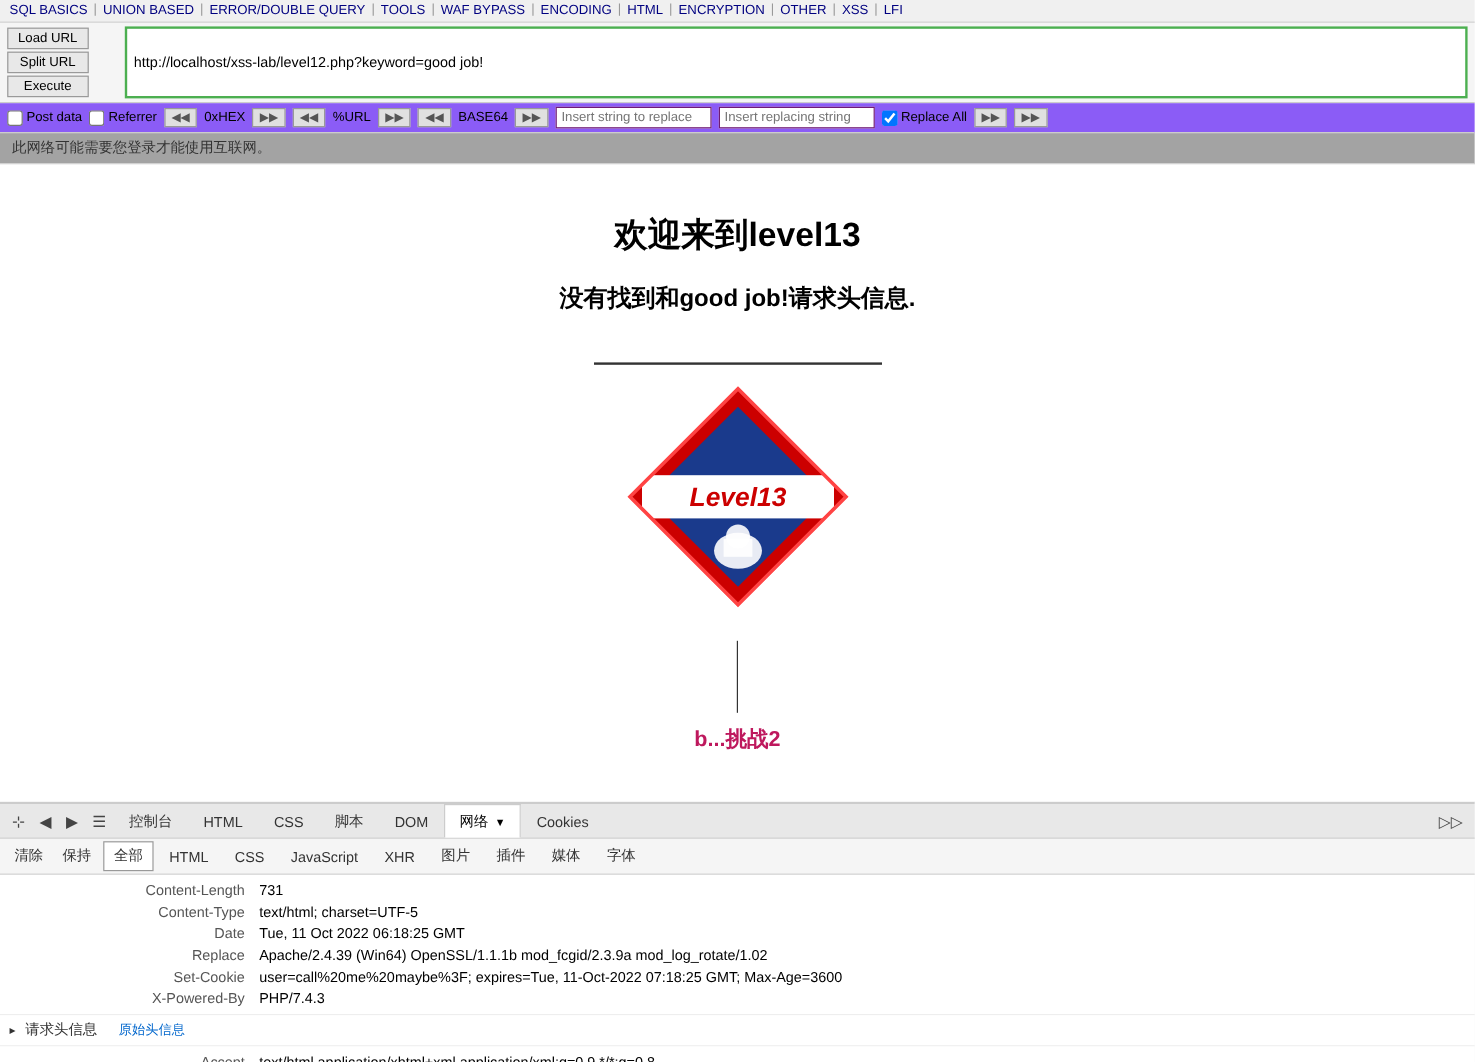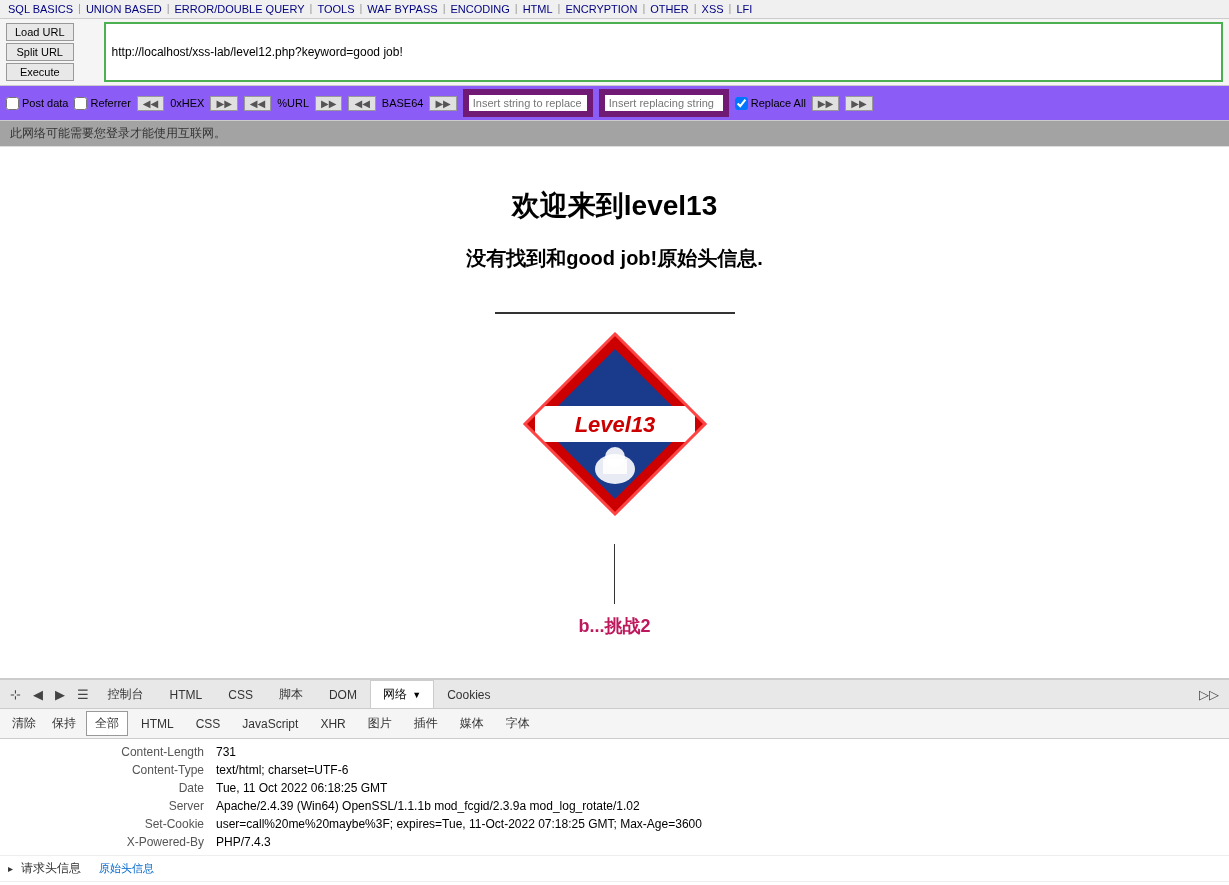--- a/index.html
+++ b/index.html
@@ -79,21 +79,21 @@
       border: 1px solid #999;
       padding: 1px 5px;
       font-size: 10px;
       cursor: pointer;
       display: flex;
       align-items: center;
       gap: 2px;
     }
     .arrow { font-size: 10px; color: #555; }
     .insert-input {
-      border: 6px solid #701a75;
+      border: 1px solid #701a75;
       padding: 2px 4px;
       font-size: 11px;
       width: 130px;
       outline: none;
     }
     .replace-all-check {
       display: flex;
       align-items: center;
       gap: 3px;
       font-size: 11px;
@@ -343,21 +343,21 @@
     <span class="arrow">▶▶</span>
   </button>
 </div>
 
 <div class="warning-bar">
   <span>此网络可能需要您登录才能使用互联网。</span>
 </div>
 
 <div class="main-content">
   <h1 class="main-title">欢迎来到level13</h1>
-  <p class="main-subtitle">没有找到和good job!原始头信息.</p>
+  <p class="main-subtitle">没有找到和good job!请求头信息.</p>
   <div class="divider-line"></div>
 
   <div class="logo-container">
     <svg class="logo-svg" viewBox="0 0 200 200" xmlns="http://www.w3.org/2000/svg">
 
       <polygon points="100,10 190,100 100,190 10,100" fill="#CC0000" stroke="#CC0000" stroke-width="2"></polygon>
 
       <polygon points="100,25 175,100 100,175 25,100" fill="#1a3a8c"></polygon>
 
       <rect x="20" y="82" width="160" height="36" fill="white"></rect>
@@ -416,28 +416,28 @@
     <div class="devtools-subtab">字体</div>
   </div>
 
   <div class="headers-section" style="background:white; border-bottom:1px solid #eee;">
     <div class="header-row">
       <span class="header-name">Content-Length</span>
       <span class="header-value">731</span>
     </div>
     <div class="header-row">
       <span class="header-name">Content-Type</span>
-      <span class="header-value">text/html; charset=UTF-6</span>
+      <span class="header-value">text/html; charset=UTF-5</span>
     </div>
     <div class="header-row">
       <span class="header-name">Date</span>
       <span class="header-value">Tue, 11 Oct 2022 06:18:25 GMT</span>
     </div>
     <div class="header-row">
-      <span class="header-name">Server</span>
+      <span class="header-name">Replace</span>
       <span class="header-value">Apache/2.4.39 (Win64) OpenSSL/1.1.1b mod_fcgid/2.3.9a mod_log_rotate/1.02</span>
     </div>
     <div class="header-row">
       <span class="header-name">Set-Cookie</span>
       <span class="header-value">user=call%20me%20maybe%3F; expires=Tue, 11-Oct-2022 07:18:25 GMT; Max-Age=3600</span>
     </div>
     <div class="header-row">
       <span class="header-name">X-Powered-By</span>
       <span class="header-value">PHP/7.4.3</span>
     </div>

